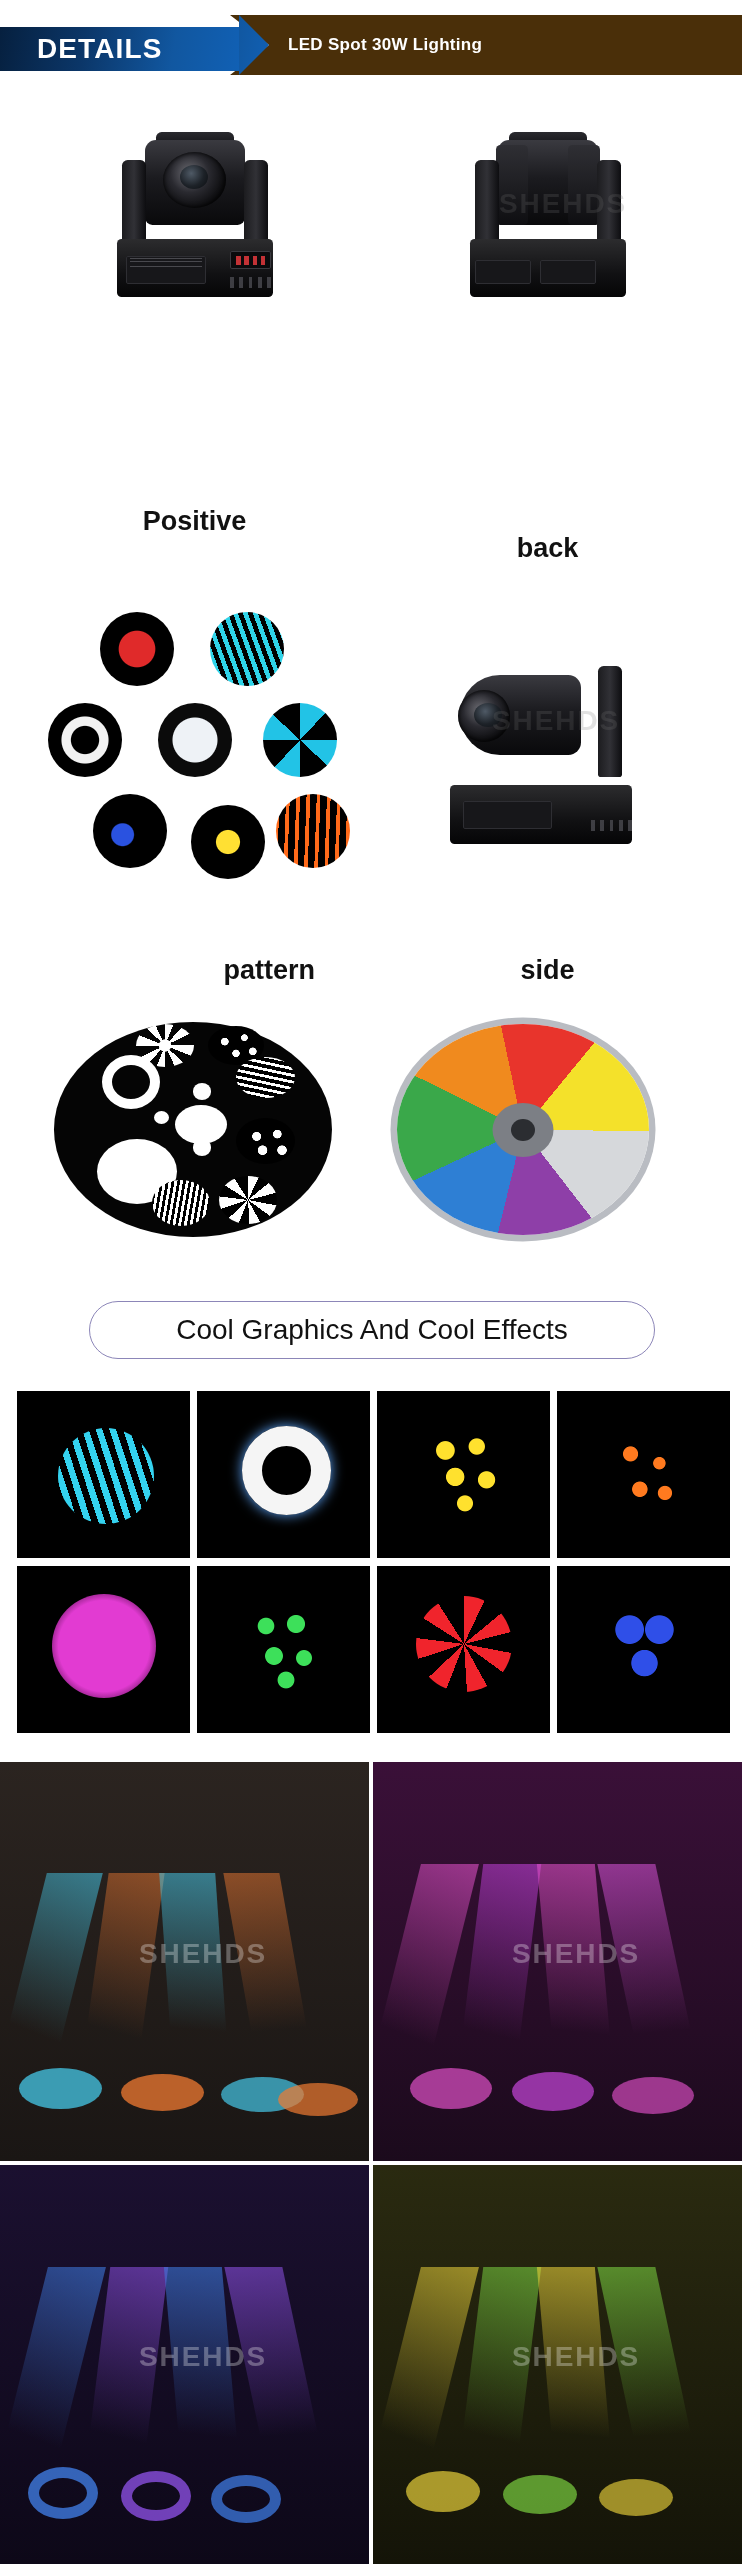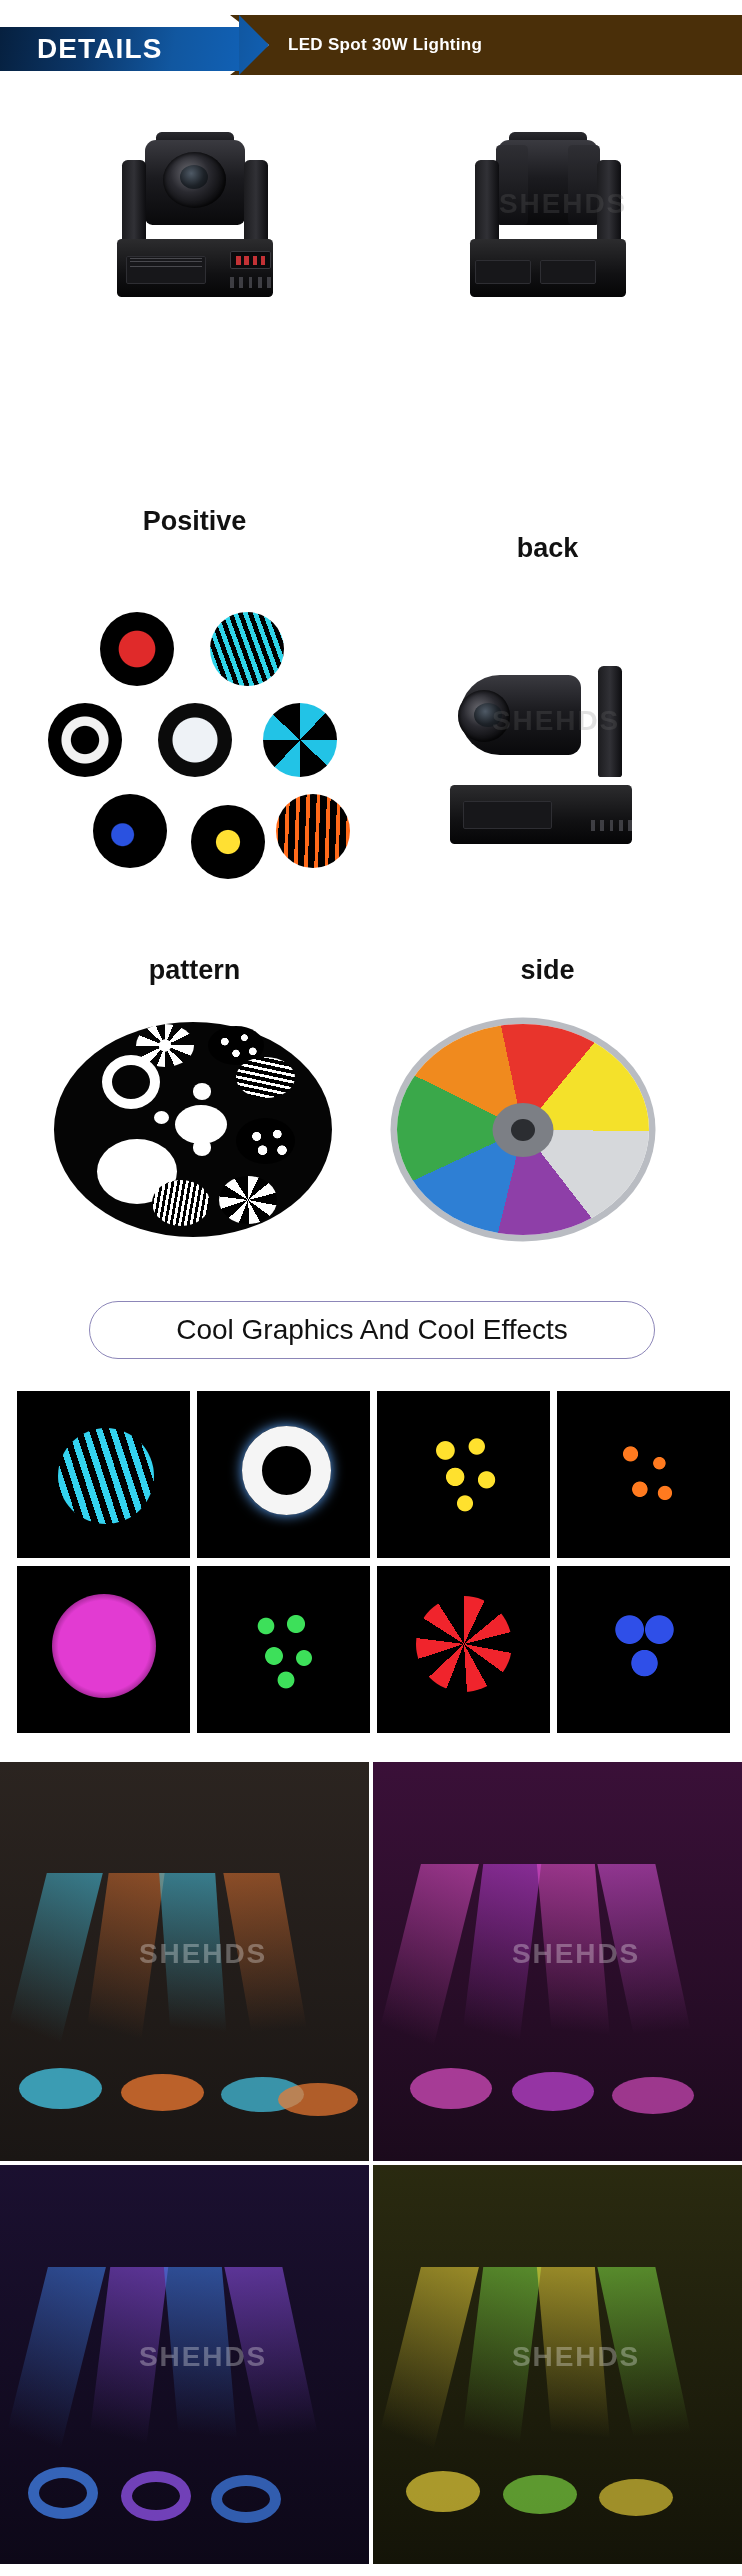--- a/index.html
+++ b/index.html
@@ -186,21 +186,21 @@
        background:radial-gradient(circle,#eef2f6 0 42%,#0b0b0b 44%),#000;"></div>
   <div class="gobo" style="left:226px;top:100px;width:74px;height:74px;
        background:conic-gradient(#22c3e6 0 12%,#000 12% 25%,#22c3e6 25% 37%,#000 37% 50%,#22c3e6 50% 62%,#000 62% 75%,#22c3e6 75% 87%,#000 87%),#000;"></div>
   <div class="gobo" style="left:56px;top:191px;width:74px;height:74px;
        background:radial-gradient(circle at 40% 55%,#2a52e0 0 18%,#000 20%),#000;"></div>
   <div class="gobo" style="left:154px;top:202px;width:74px;height:74px;
        background:radial-gradient(circle at 50% 50%,#ffe033 0 22%,#000 24%),#000;"></div>
   <div class="gobo" style="left:239px;top:191px;width:74px;height:74px;
        background:repeating-linear-gradient(92deg,#ff6a1a 0 3.7px,#000 3.7px 10.2px),#000;"></div>
 </div>
-<div class="cap" style="left:74px;top:955px;">pattern</div>
+<div class="cap" style="left:74px;top:955px;text-align:right;">pattern</div>
 
 <div class="photo" style="left:390px;top:594px;width:315px;height:306px;">
   <div class="mh" style="left:51px;top:37px;width:213px;height:213px;">
     <div class="head" style="left:18.6px;bottom:89px;width:121px;height:80px;border-radius:41px 13px 13px 41px;"></div>
     <div class="lens" style="left:16.7px;bottom:102px;width:52px;height:52px;"></div>
     <div class="yoke-r" style="right:32px;bottom:67px;height:111px;"></div>
     <div class="base" style="left:9.3px;width:182px;height:59px;"></div>
     <div class="base-panel" style="left:22px;bottom:15px;width:89px;height:28px;"></div>
     <div class="btns" style="right:22px;bottom:13px;"></div>
   </div>

